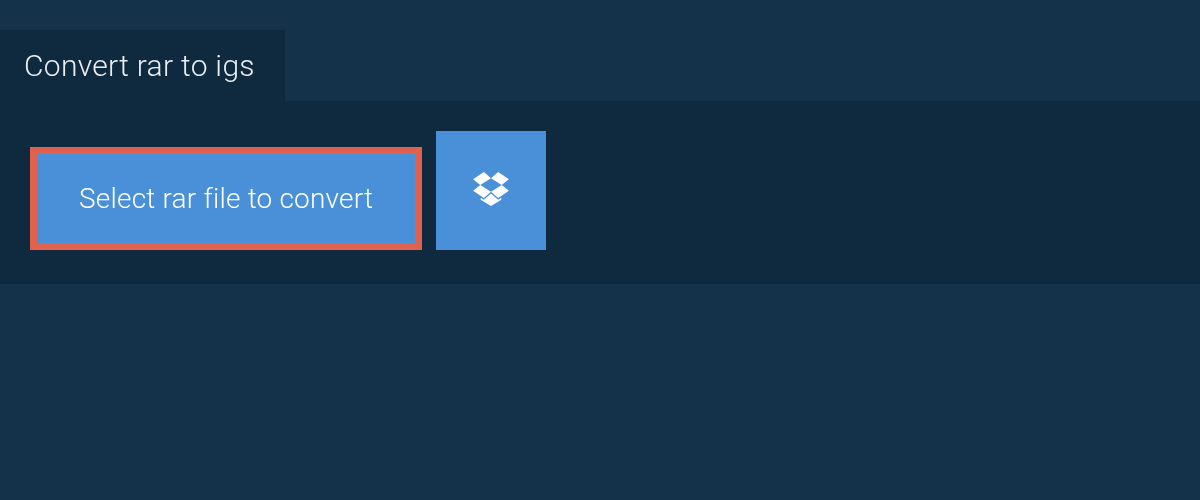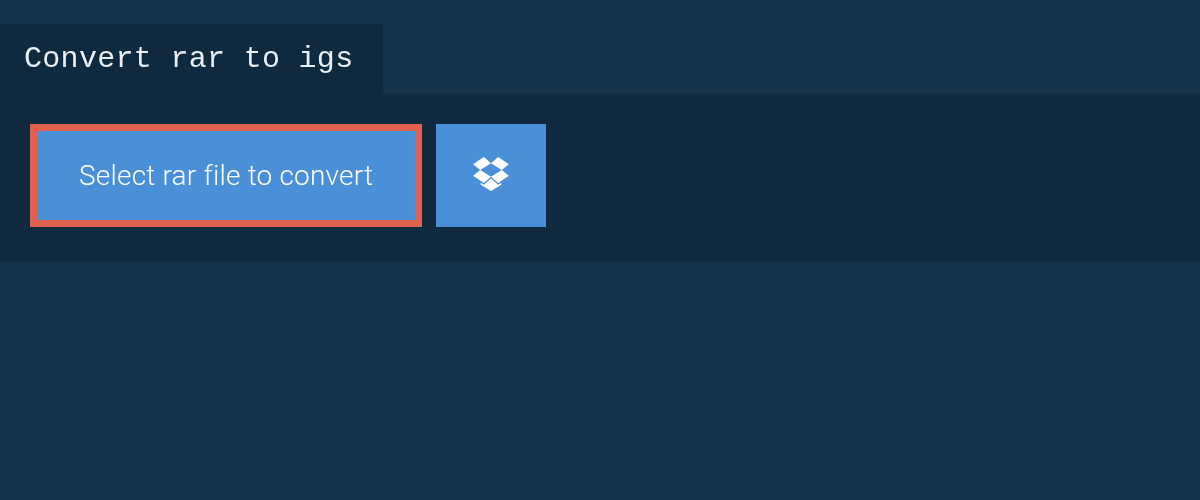--- a/index.html
+++ b/index.html
@@ -10,22 +10,21 @@
     body {
       width: 1200px;
       height: 500px;
       background: #14324a;
       font-family: -apple-system, BlinkMacSystemFont, "Segoe UI", Roboto, "Helvetica Neue", Arial, sans-serif;
       font-weight: 300;
       overflow: hidden;
     }
     .tab-bar {
       display: flex;
-      padding-top: 24px;
-      font-family: Liberation Mono, monospace;
+      padding-top: 30px;
     }
     .tab {
       background: #0f2a3f;
       color: #e8eef3;
       font-size: 30px;
       font-weight: 300;
       padding: 18px 30px 18px 24px;
       letter-spacing: 0.3px;
     }
     .panel {
@@ -40,20 +39,21 @@
       border: 7px solid #e0614e;
       color: #ffffff;
       font-size: 28px;
       font-weight: 300;
       padding: 28px 42px;
       cursor: pointer;
       display: flex;
       align-items: center;
       justify-content: center;
       letter-spacing: 0.2px;
+      margin-top: 16px;
     }
     .dropbox-button {
       background: #4a90d9;
       width: 110px;
       cursor: pointer;
       display: flex;
       align-items: center;
       justify-content: center;
     }
     .dropbox-button svg {

